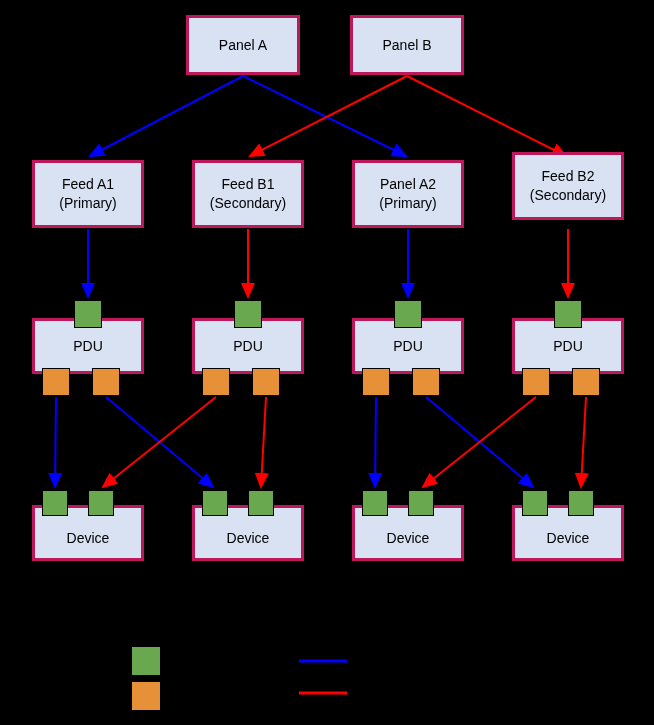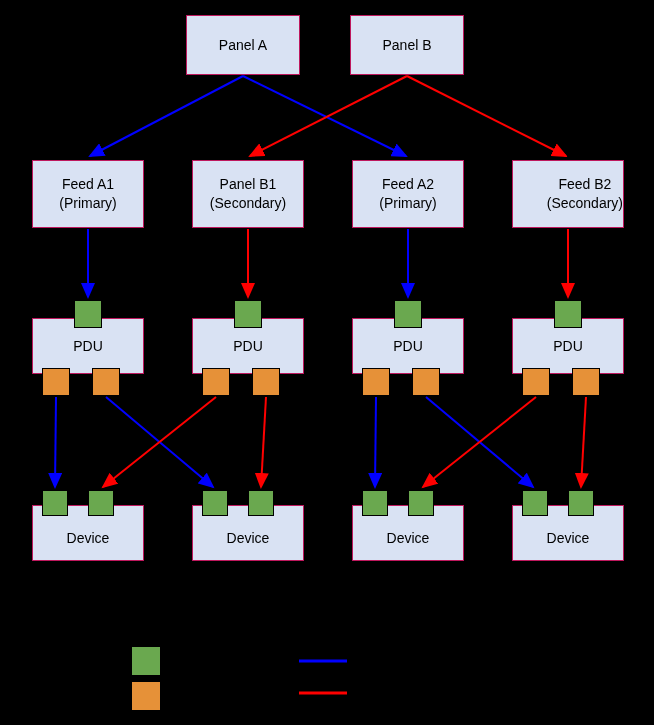--- a/index.html
+++ b/index.html
@@ -14,21 +14,21 @@
   svg.edges {
     position: absolute;
     left: 0; top: 0;
     width: 654px; height: 725px;
     z-index: 1;
     pointer-events: none;
   }
   .node {
     position: absolute;
     background: #d9e2f3;
-    border: 1px solid #be185d;
+    border: 3px solid #be185d;
     box-sizing: border-box;
     display: flex;
     align-items: center;
     justify-content: center;
     color: #000000;
     font-size: 14px;
     text-align: center;
     white-space: pre-line;
     line-height: 1.35;
     z-index: 2;
@@ -93,28 +93,28 @@
   </div>
   <div class="node" style="left:350px; top:15px; width:114px; height:60px;justify-content:center;">
     <span>Panel B</span>
   </div>
 
   <div class="node" style="left:32px; top:160px; width:112px; height:68px;text-align:center;">
     <span>Feed A1
 (Primary)</span>
   </div>
   <div class="node" style="left:192px; top:160px; width:112px; height:68px;">
-    <span>Panel B1
+    <span>Feed B1
 (Secondary)</span>
   </div>
   <div class="node" style="left:352px; top:160px; width:112px; height:68px;">
-    <span>Feed A2
+    <span>Panel A2
 (Primary)</span>
   </div>
-  <div class="node" style="left:512px; top:160px; width:112px; height:68px;justify-content:flex-end;">
+  <div class="node" style="left:512px; top:152px; width:112px; height:68px;">
     <span>Feed B2
 (Secondary)</span>
   </div>
 
   <div class="node" style="left:32px; top:318px; width:112px; height:56px;">
     <span>PDU</span>
   </div>
   <div class="node" style="left:192px; top:318px; width:112px; height:56px;">
     <span>PDU</span>
   </div>

